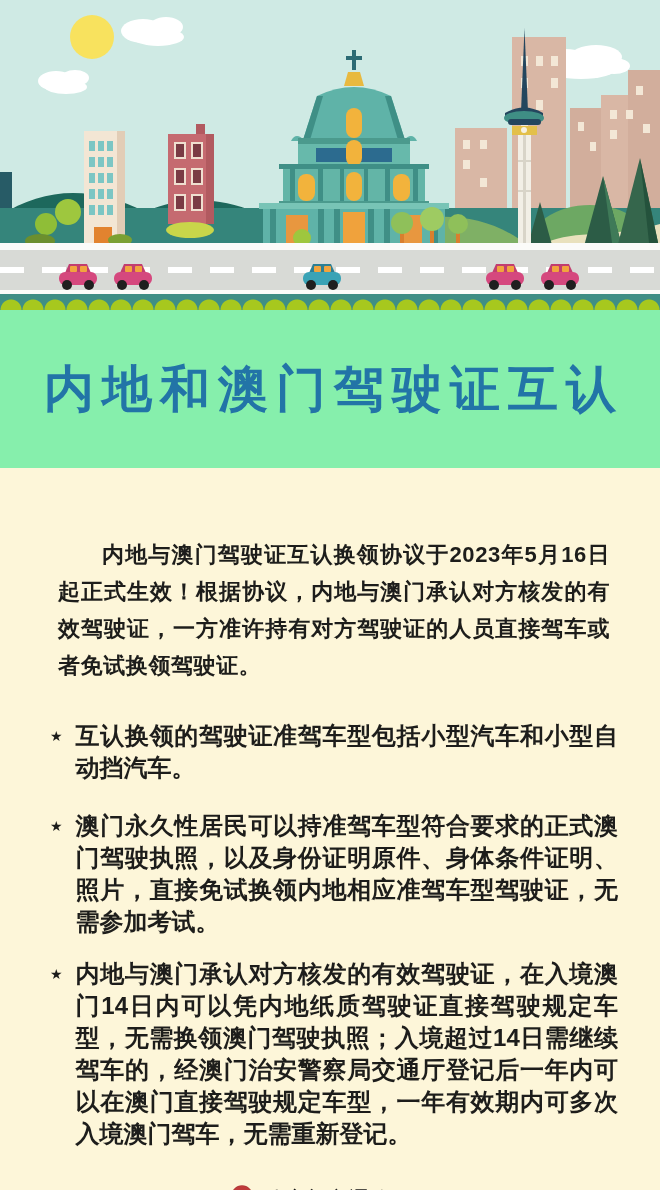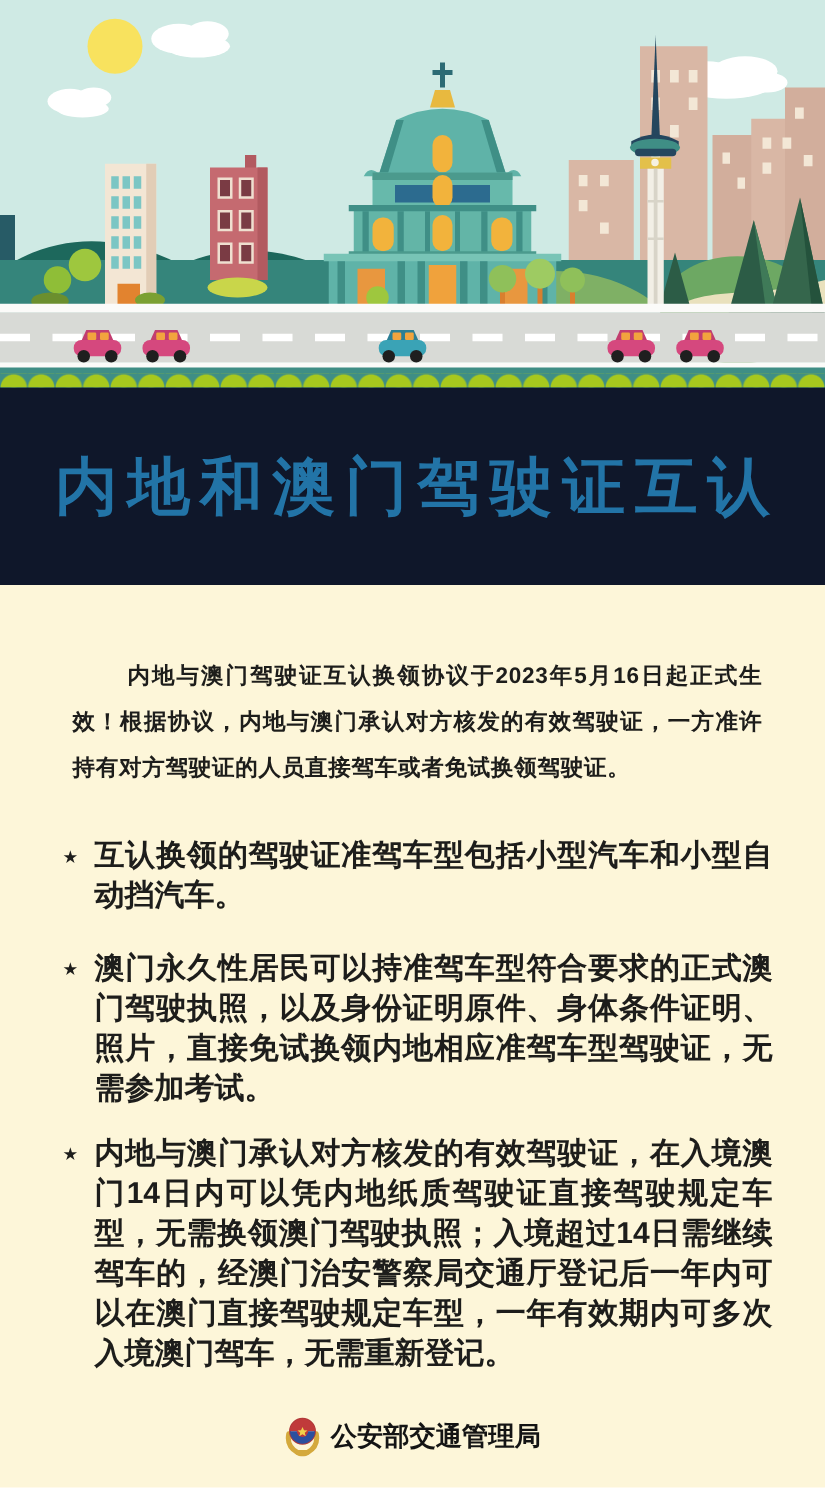--- a/index.html
+++ b/index.html
@@ -5,39 +5,39 @@
   html,body{margin:0;padding:0;background:#ffffff;}
   .poster{
     position:relative;width:660px;height:1190px;overflow:hidden;
     font-family:"Liberation Sans",sans-serif;background:#fdf6d9;
   }
   
   .scene{position:absolute;top:0;left:0;display:block;}
   
   .banner{
     position:absolute;top:310px;left:0;width:660px;height:158px;
-    background:#0f172a;
+    background:#86efac;
   }
   .scallops{
     position:absolute;top:-11px;left:0;width:660px;height:11px;
     background:radial-gradient(circle 11px at 11px 11px,#a7c81e 10px,rgba(0,0,0,0) 11px);
     background-size:22px 11px;background-repeat:repeat-x;
   }
   .title{
     margin:0;width:100%;height:158px;line-height:158px;text-align:center;
     font-size:50px;font-weight:800;color:#2274a7;letter-spacing:8px;
     padding-left:8px;box-sizing:border-box;white-space:nowrap;
   }
   
   .content{
     position:absolute;top:468px;left:0;width:660px;height:722px;
     background:#fdf6d9;color:#1d1d1b;box-sizing:border-box;padding-top:54px;
   }
   .intro{
-    margin:0 50px 0 58px;font-size:18px;line-height:37px;font-weight:700;
+    margin:14px 50px 0 58px;font-size:22px;line-height:37px;font-weight:700;
     letter-spacing:0.6px;text-indent:44px;text-align:justify;
   }
   .bullets{margin:36px 42px 0 50px;padding:0;list-style:none;}
   .bullet{display:flex;gap:13px;margin:0 0 26px 0;}
   .bullet .star{flex:0 0 auto;font-size:14px;line-height:32px;color:#1d1d1b;}
   .bullet .btext{margin:0;font-size:24px;line-height:32px;font-weight:700;text-align:justify;}
   .bullet:nth-child(2){margin-bottom:20px;}
   .agency-row{
     margin-top:34px;display:flex;justify-content:center;align-items:center;gap:9px;
   }

